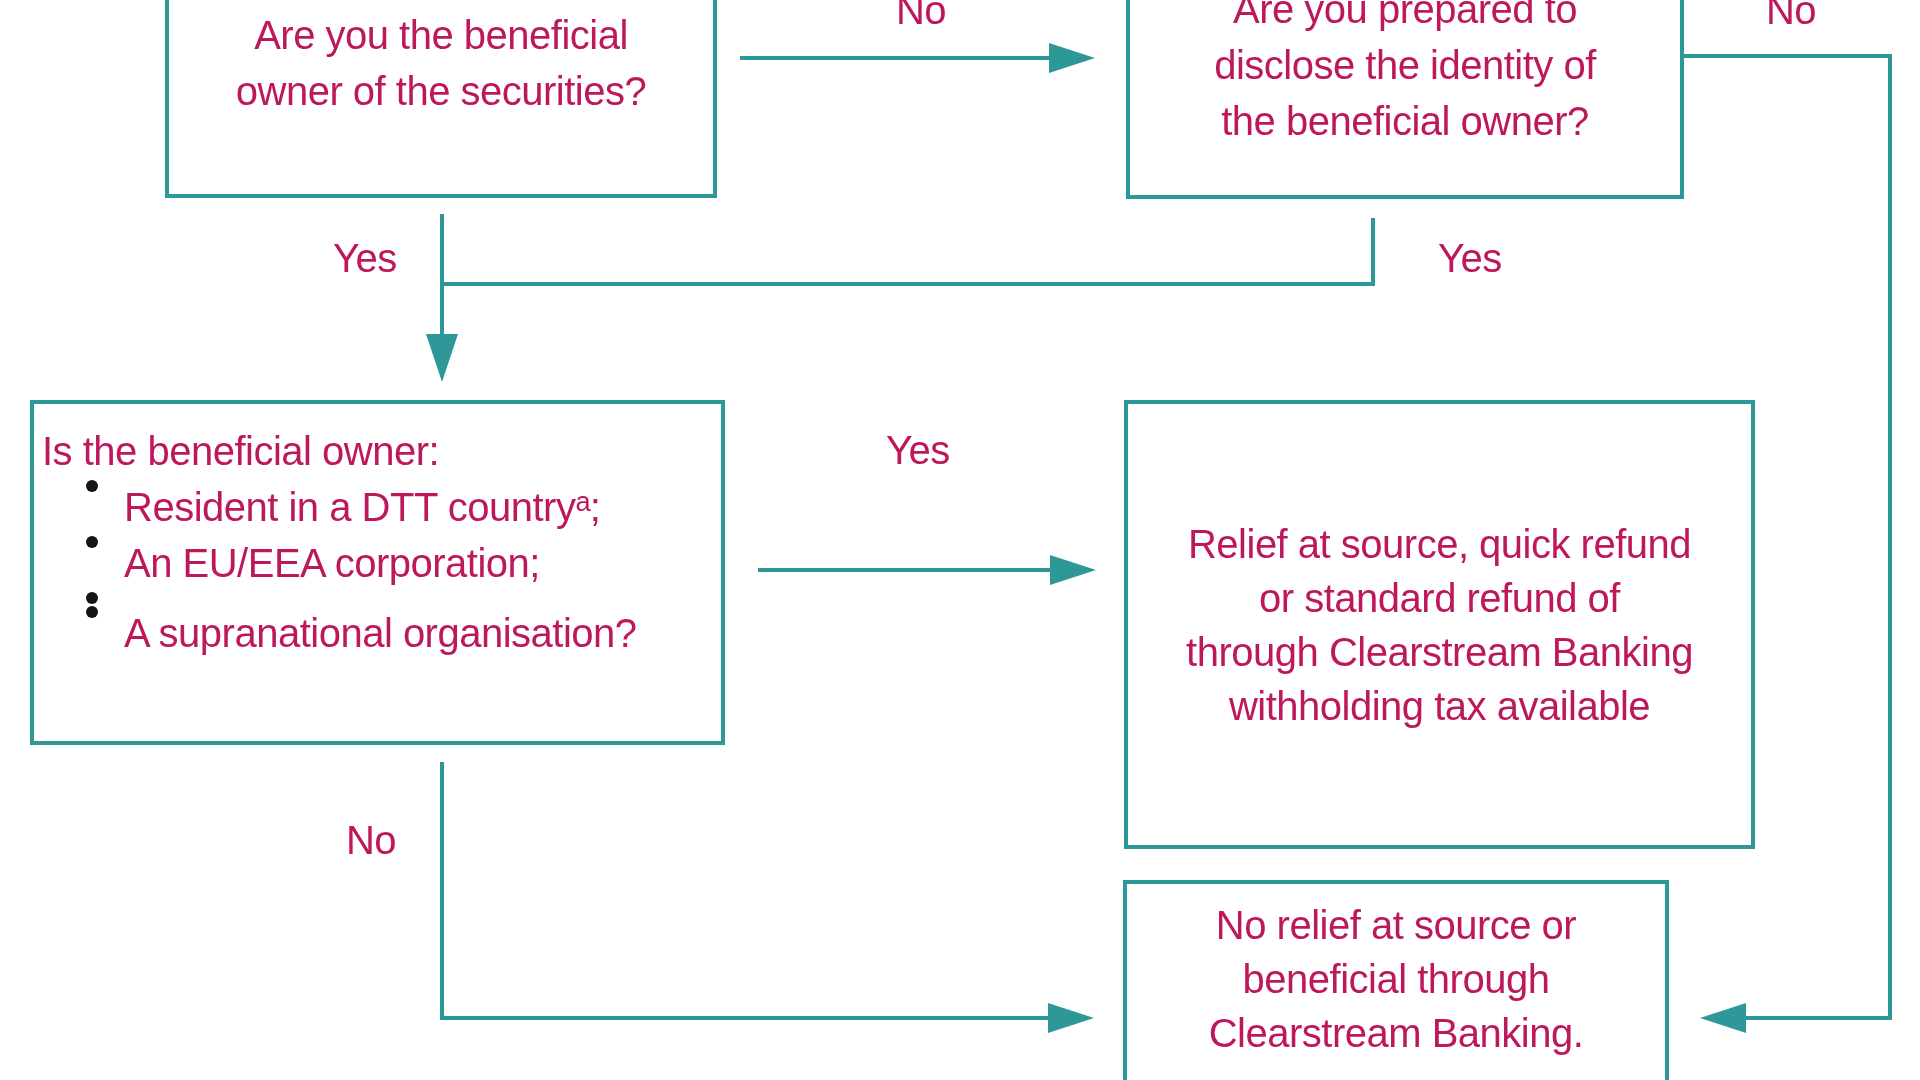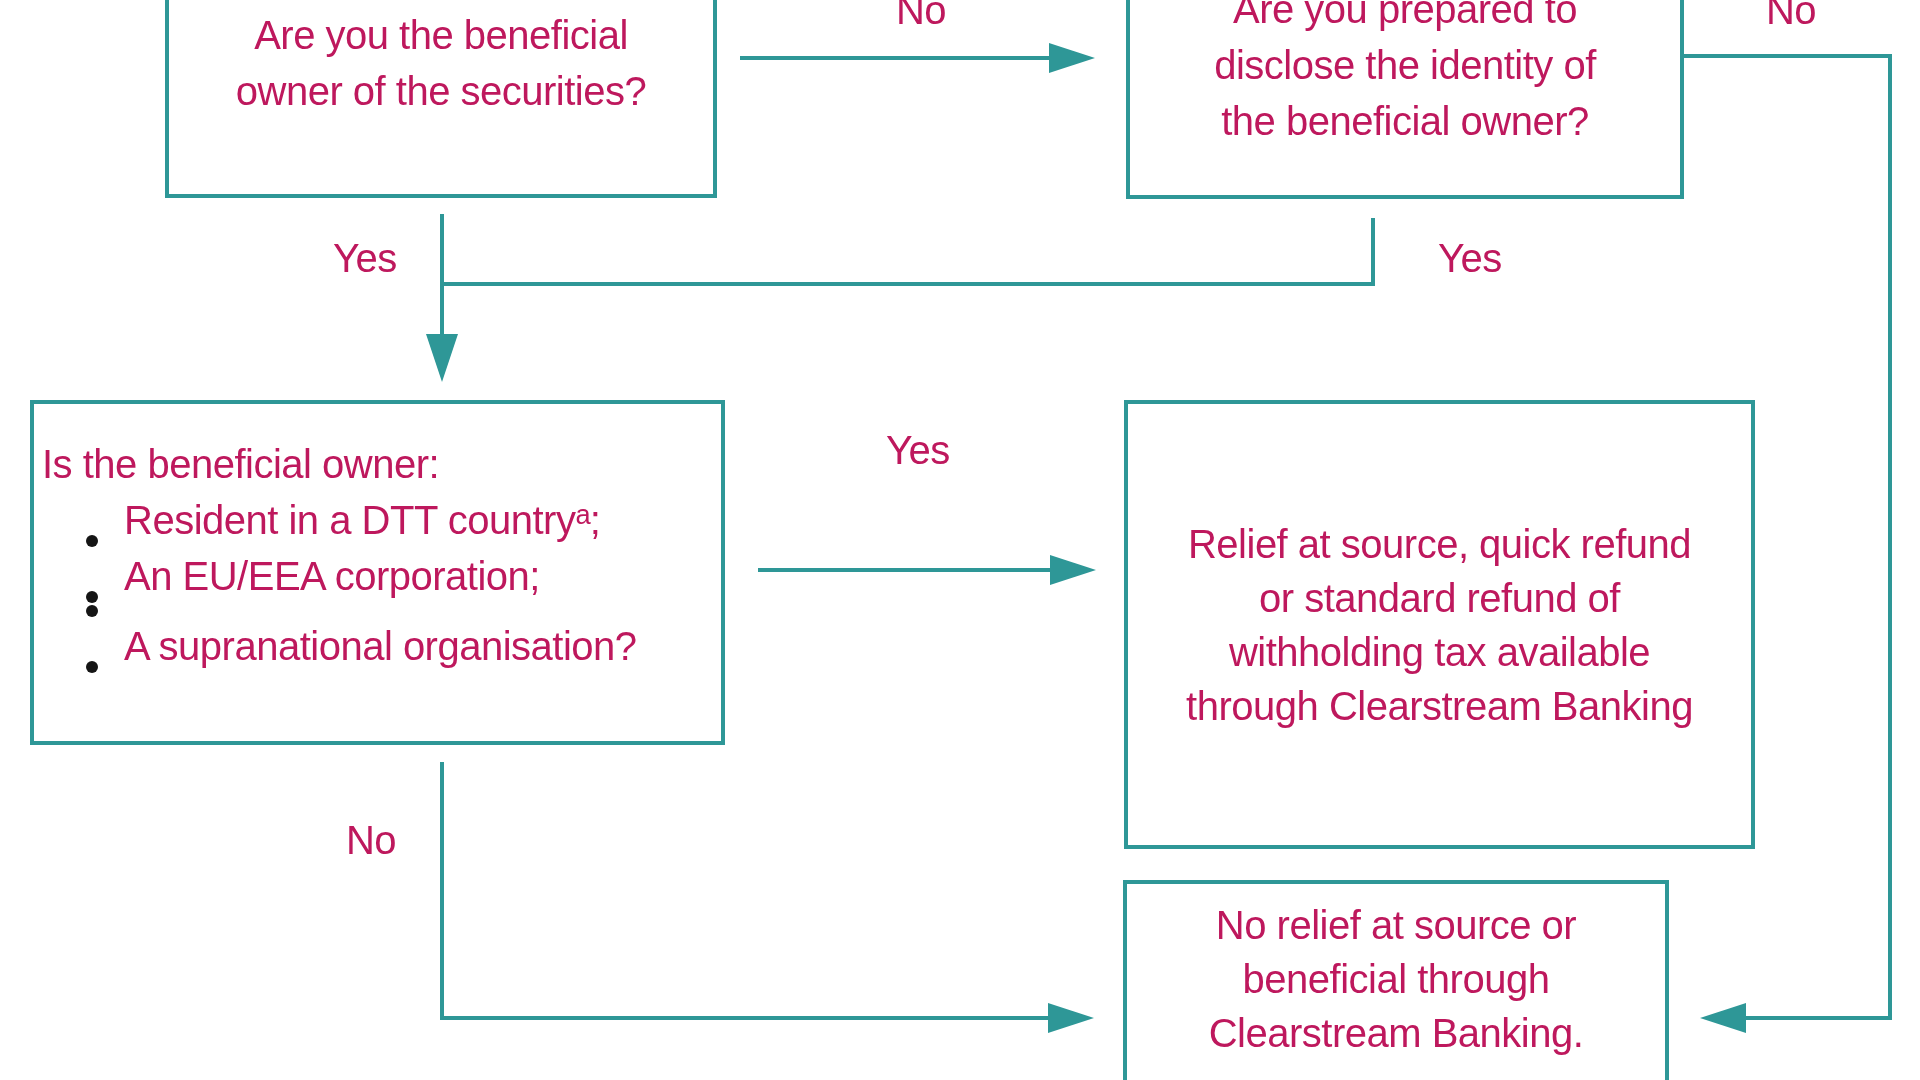--- a/index.html
+++ b/index.html
@@ -40,21 +40,21 @@
   .arr-down {
     border-left: 16px solid transparent; border-right: 16px solid transparent;
     border-top: 48px solid var(--accent, #2E9797);
   }
   .lbl {
     position: absolute; width: 160px;
     text-align: center; font-size: 40px; line-height: 44px;
     letter-spacing: -0.5px;
   }
   .heading { line-height: 54px; }
-  .brow { display: flex; align-items: flex-end; margin-top: 2px; }
+  .brow { display: flex; align-items: flex-start; margin-top: 2px; }
   .dot {
     flex: 0 0 auto; width: 12px; height: 12px; border-radius: 50%;
     background: #151515; margin-left: 44px; margin-right: 26px;
   }
 </style>
 </head>
 <body>
 
 <div id="stage" style="--accent: #2E9797; color: #be185d; background: rgb(255, 255, 255);">
 
@@ -66,21 +66,21 @@
   </div>
 
   <div class="box vcenter" style="left:1126px; top:-70px; width:558px; height:269px;">
     <div class="boxtext">
       <span class="bline">Are you prepared to</span>
       <span class="bline">disclose the identity of</span>
       <span class="bline">the beneficial owner?</span>
     </div>
   </div>
 
-  <div class="box" style="left:30px; top:400px; width:695px; height:345px; padding:33px 8px 0 8px;">
+  <div class="box" style="left:30px; top:400px; width:695px; height:345px; padding:20px 8px 0 8px;">
     <div class="boxtext-sm heading">Is the beneficial owner:</div>
     <div class="brow">
       <span class="dot"></span>
       <span class="boxtext-sm">Resident in a DTT countryᵃ;</span>
     </div>
     <div class="brow">
       <span class="dot"></span>
       <span class="boxtext-sm">An EU/EEA corporation;</span>
     </div>
     <div class="brow">
@@ -89,22 +89,22 @@
     <div class="brow">
       <span class="dot"></span>
       <span class="boxtext-sm">A supranational organisation?</span>
     </div>
   </div>
 
   <div class="box vcenter" style="left:1124px; top:400px; width:631px; height:449px;">
     <div class="boxtext-sm">
       <span class="bline">Relief at source, quick refund</span>
       <span class="bline">or standard refund of</span>
+      <span class="bline">through Clearstream Banking</span>
       <span class="bline">withholding tax available</span>
-      <span class="bline">through Clearstream Banking</span>
     </div>
   </div>
 
   <div class="box" style="left:1123px; top:880px; width:546px; height:330px; padding-top:14px; text-align:center;">
     <div class="boxtext-sm">
       <span class="bline">No relief at source or</span>
       <span class="bline">beneficial through</span>
       <span class="bline">Clearstream Banking.</span>
     </div>
   </div>

